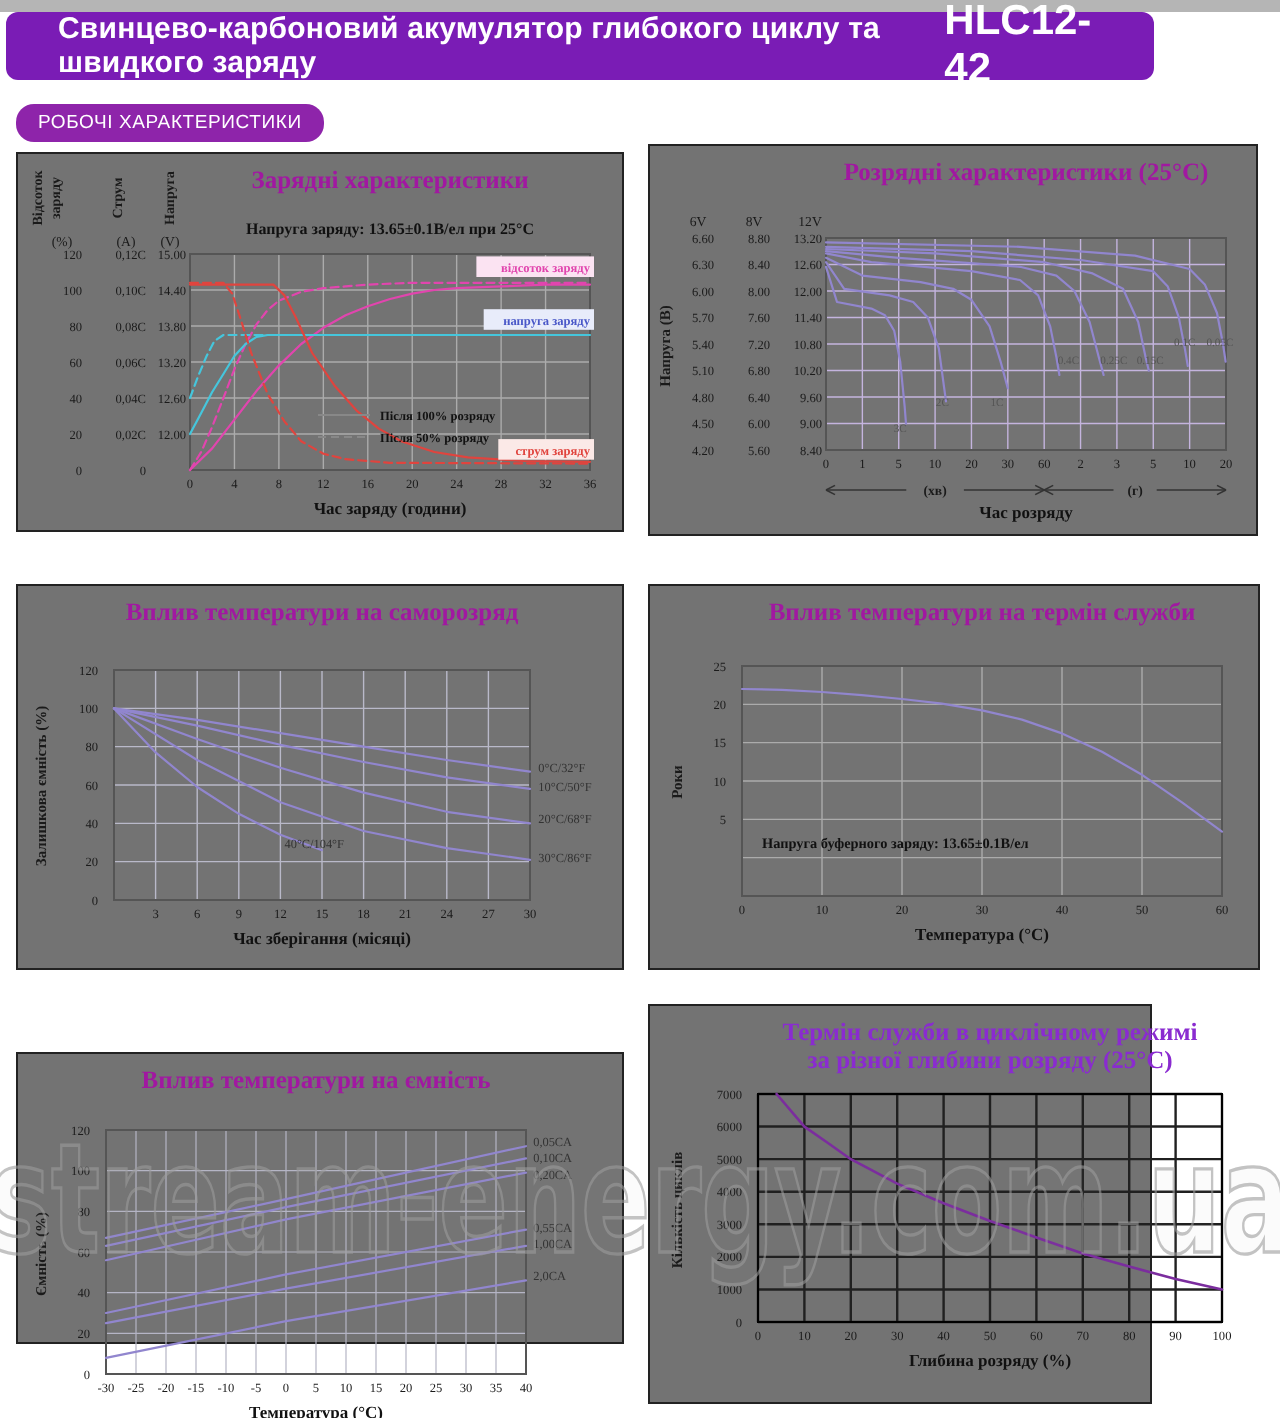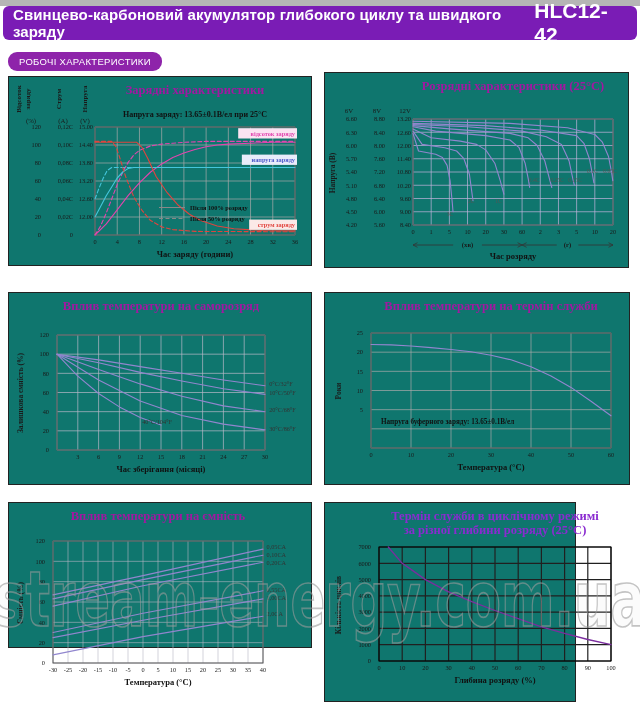--- a/index.html
+++ b/index.html
@@ -1,32 +1,32 @@
 <!DOCTYPE html>
 <html><head>
 <meta charset="utf-8">
 <style>
   html,body{margin:0;padding:0;}
   body{width:640px;height:709px;position:relative;background:#fff;overflow:hidden;
        font-family:"Liberation Sans",sans-serif;}
   .topstrip{position:absolute;left:0;top:0;width:640px;height:6px;background:#b5b5b5;}
-  .header{position:absolute;left:3px;top:6px;width:634px;height:34px;background:#7a1cb5;
+  .header{position:absolute;left:3px;top:6px;width:574px;height:34px;background:#7a1cb5;
           border-radius:6px;display:flex;align-items:center;justify-content:space-between;
-          padding:0 10px;box-sizing:border-box;}
+          padding:0 26px;box-sizing:border-box;}
   .htitle{color:#fff;font-weight:bold;font-size:15px;letter-spacing:0.1px;}
   .hmodel{color:#fff;font-weight:bold;font-size:21px;font-family:"Liberation Sans",sans-serif;}
   .pill{position:absolute;left:8px;top:52px;background:#8e24aa;color:#fff;font-weight:normal;
         font-size:9.5px;padding:4px 11px;border-radius:9px;letter-spacing:0.3px;}
-  .panel{position:absolute;background:#0f766e;border:1.5px solid #222;box-sizing:border-box;}
+  .panel{position:absolute;background:#737373;border:1.5px solid #222;box-sizing:border-box;}
   .panel svg{position:absolute;left:0;top:0;}
   .p1{left:8px;  top:76px; width:304px;height:190px;}
   .p2{left:324px;top:72px; width:305px;height:196px;}
   .p3{left:8px;  top:292px;width:304px;height:193px;padding-left:48px;}
   .p4{left:324px;top:292px;width:306px;height:193px;padding-left:32px;}
-  .p5{left:8px;  top:502px;width:304px;height:146px;text-decoration:underline;}
+  .p5{left:8px;  top:526px;width:304px;height:146px;text-decoration:underline;}
   .p6{left:324px;top:502px;width:252px;height:200px;}
   .wm{position:absolute;left:0;top:540px;width:640px;height:130px;pointer-events:none;z-index:9;}
 </style>
 </head>
 <body>
 
 <div class="topstrip"></div>
 
 <div class="header">
   <span class="htitle">Свинцево-карбоновий акумулятор глибокого циклу та швидкого заряду</span>

